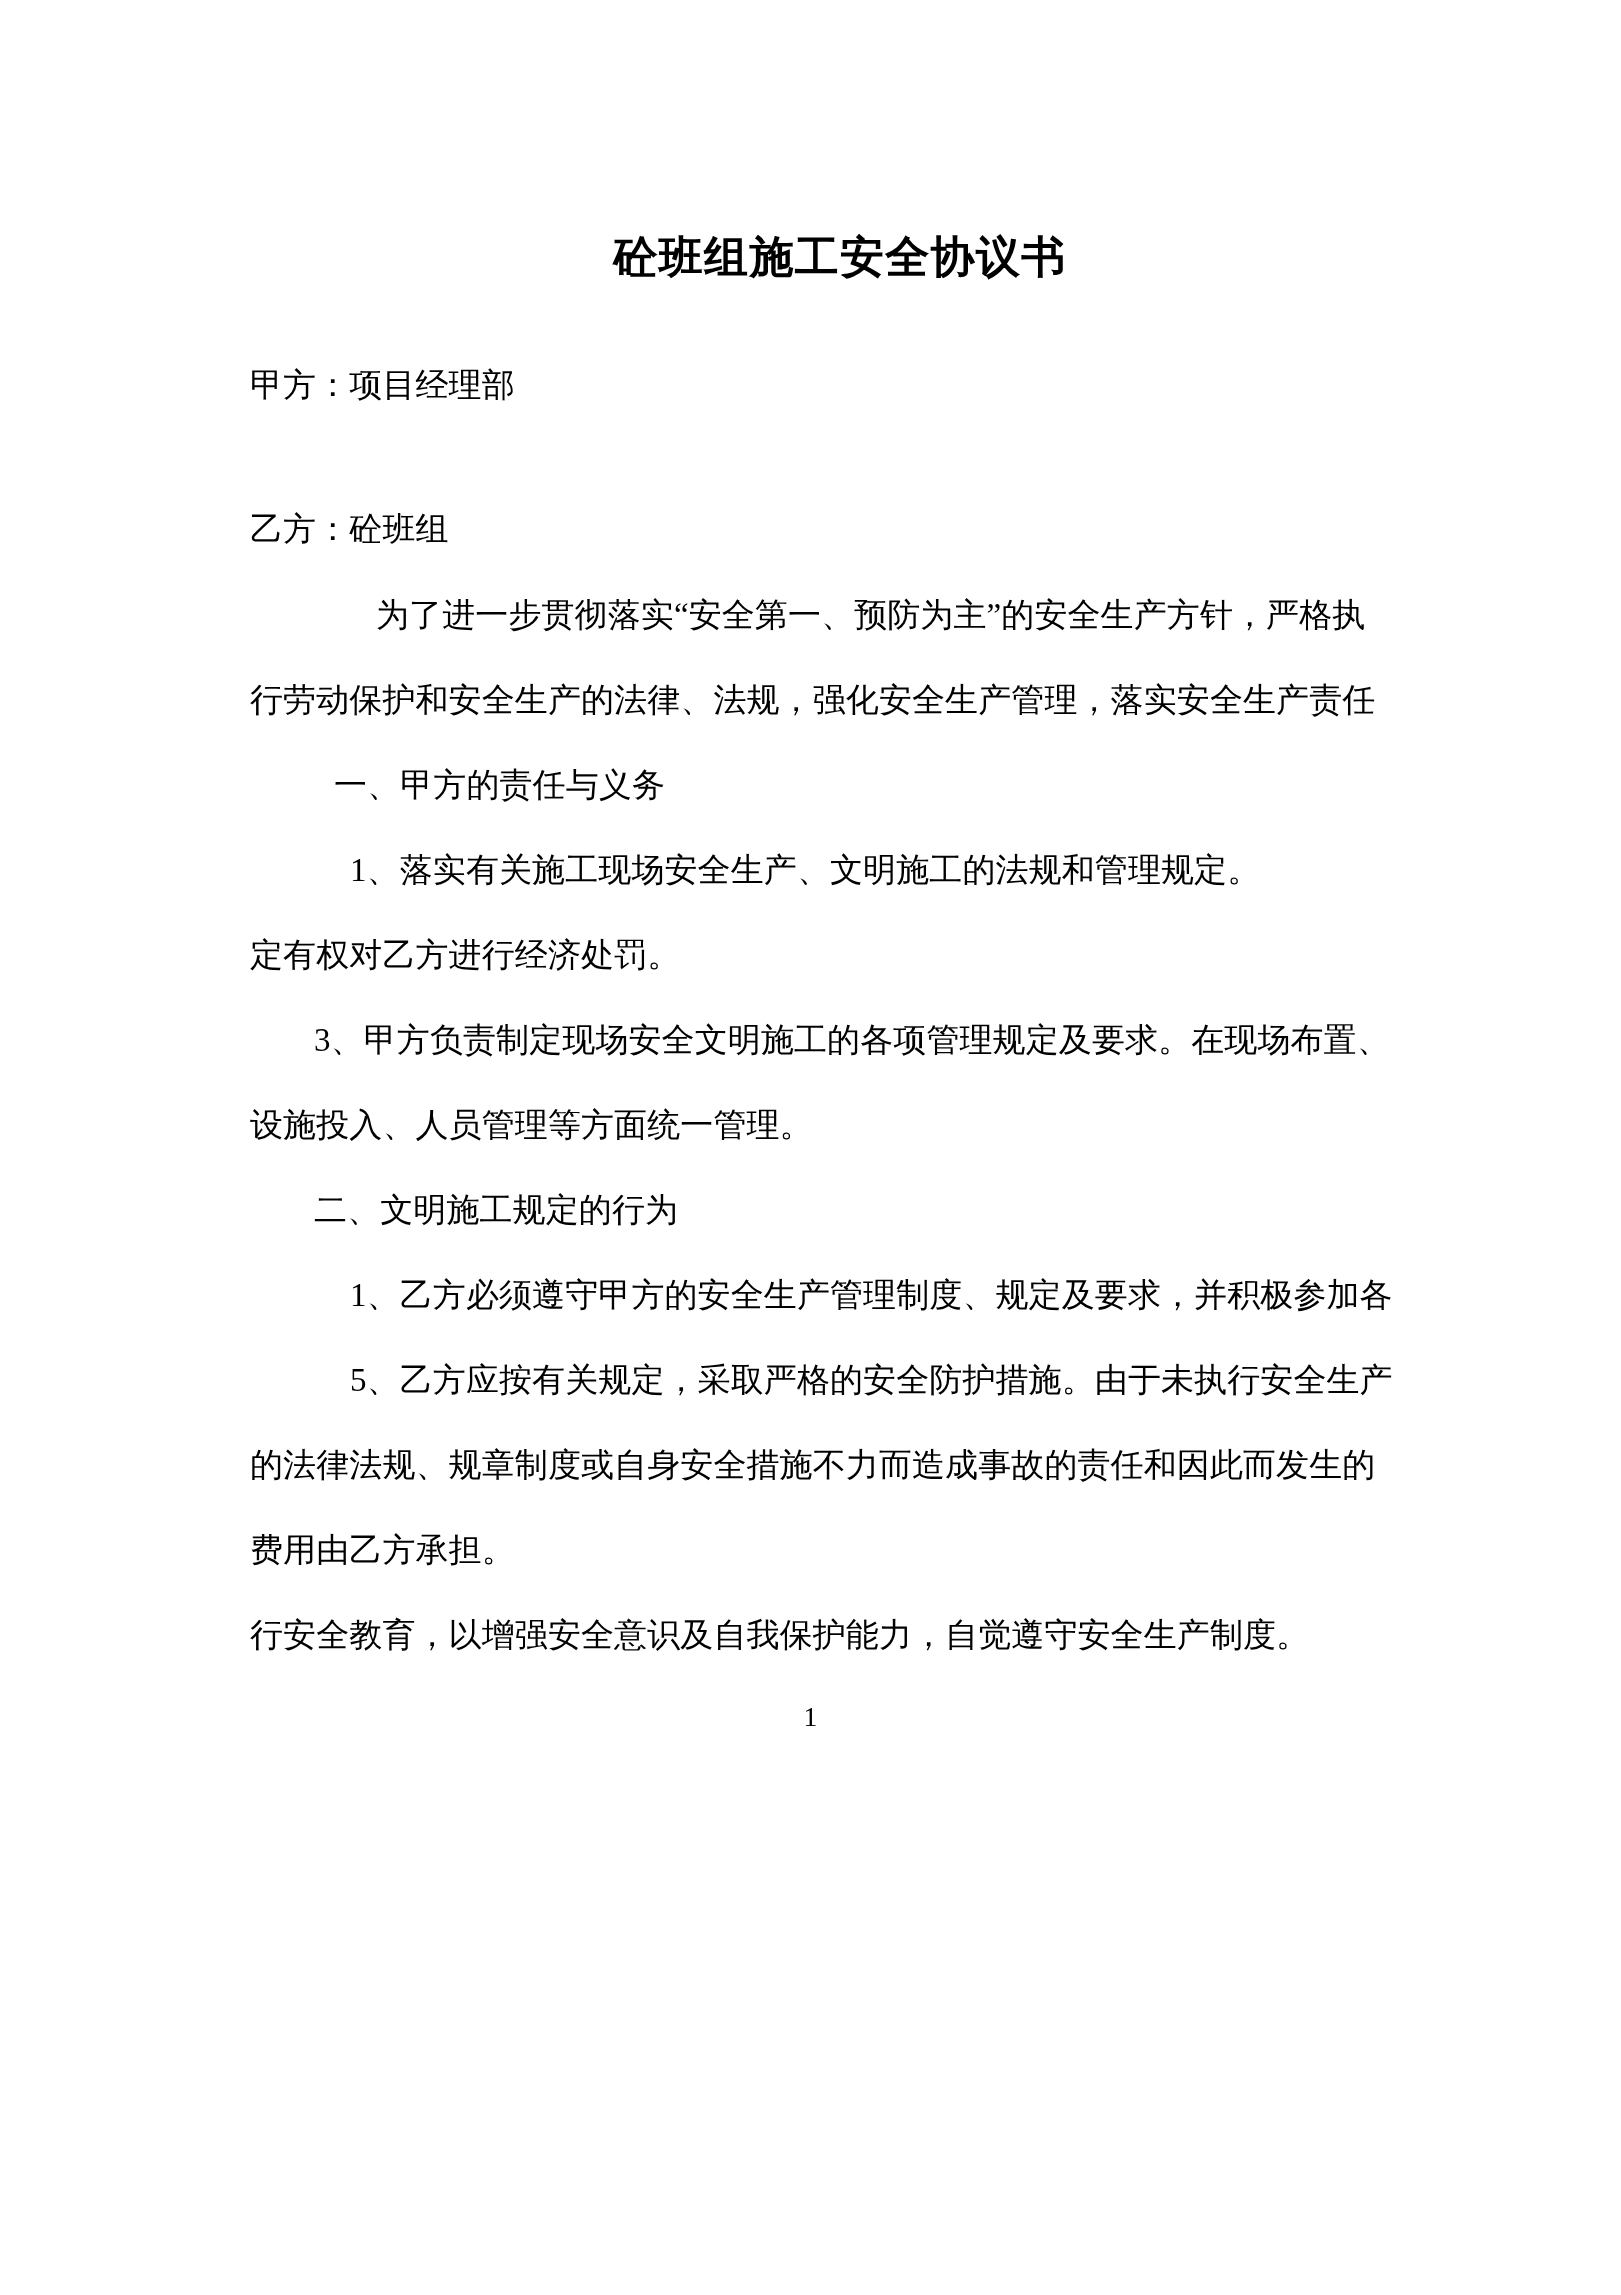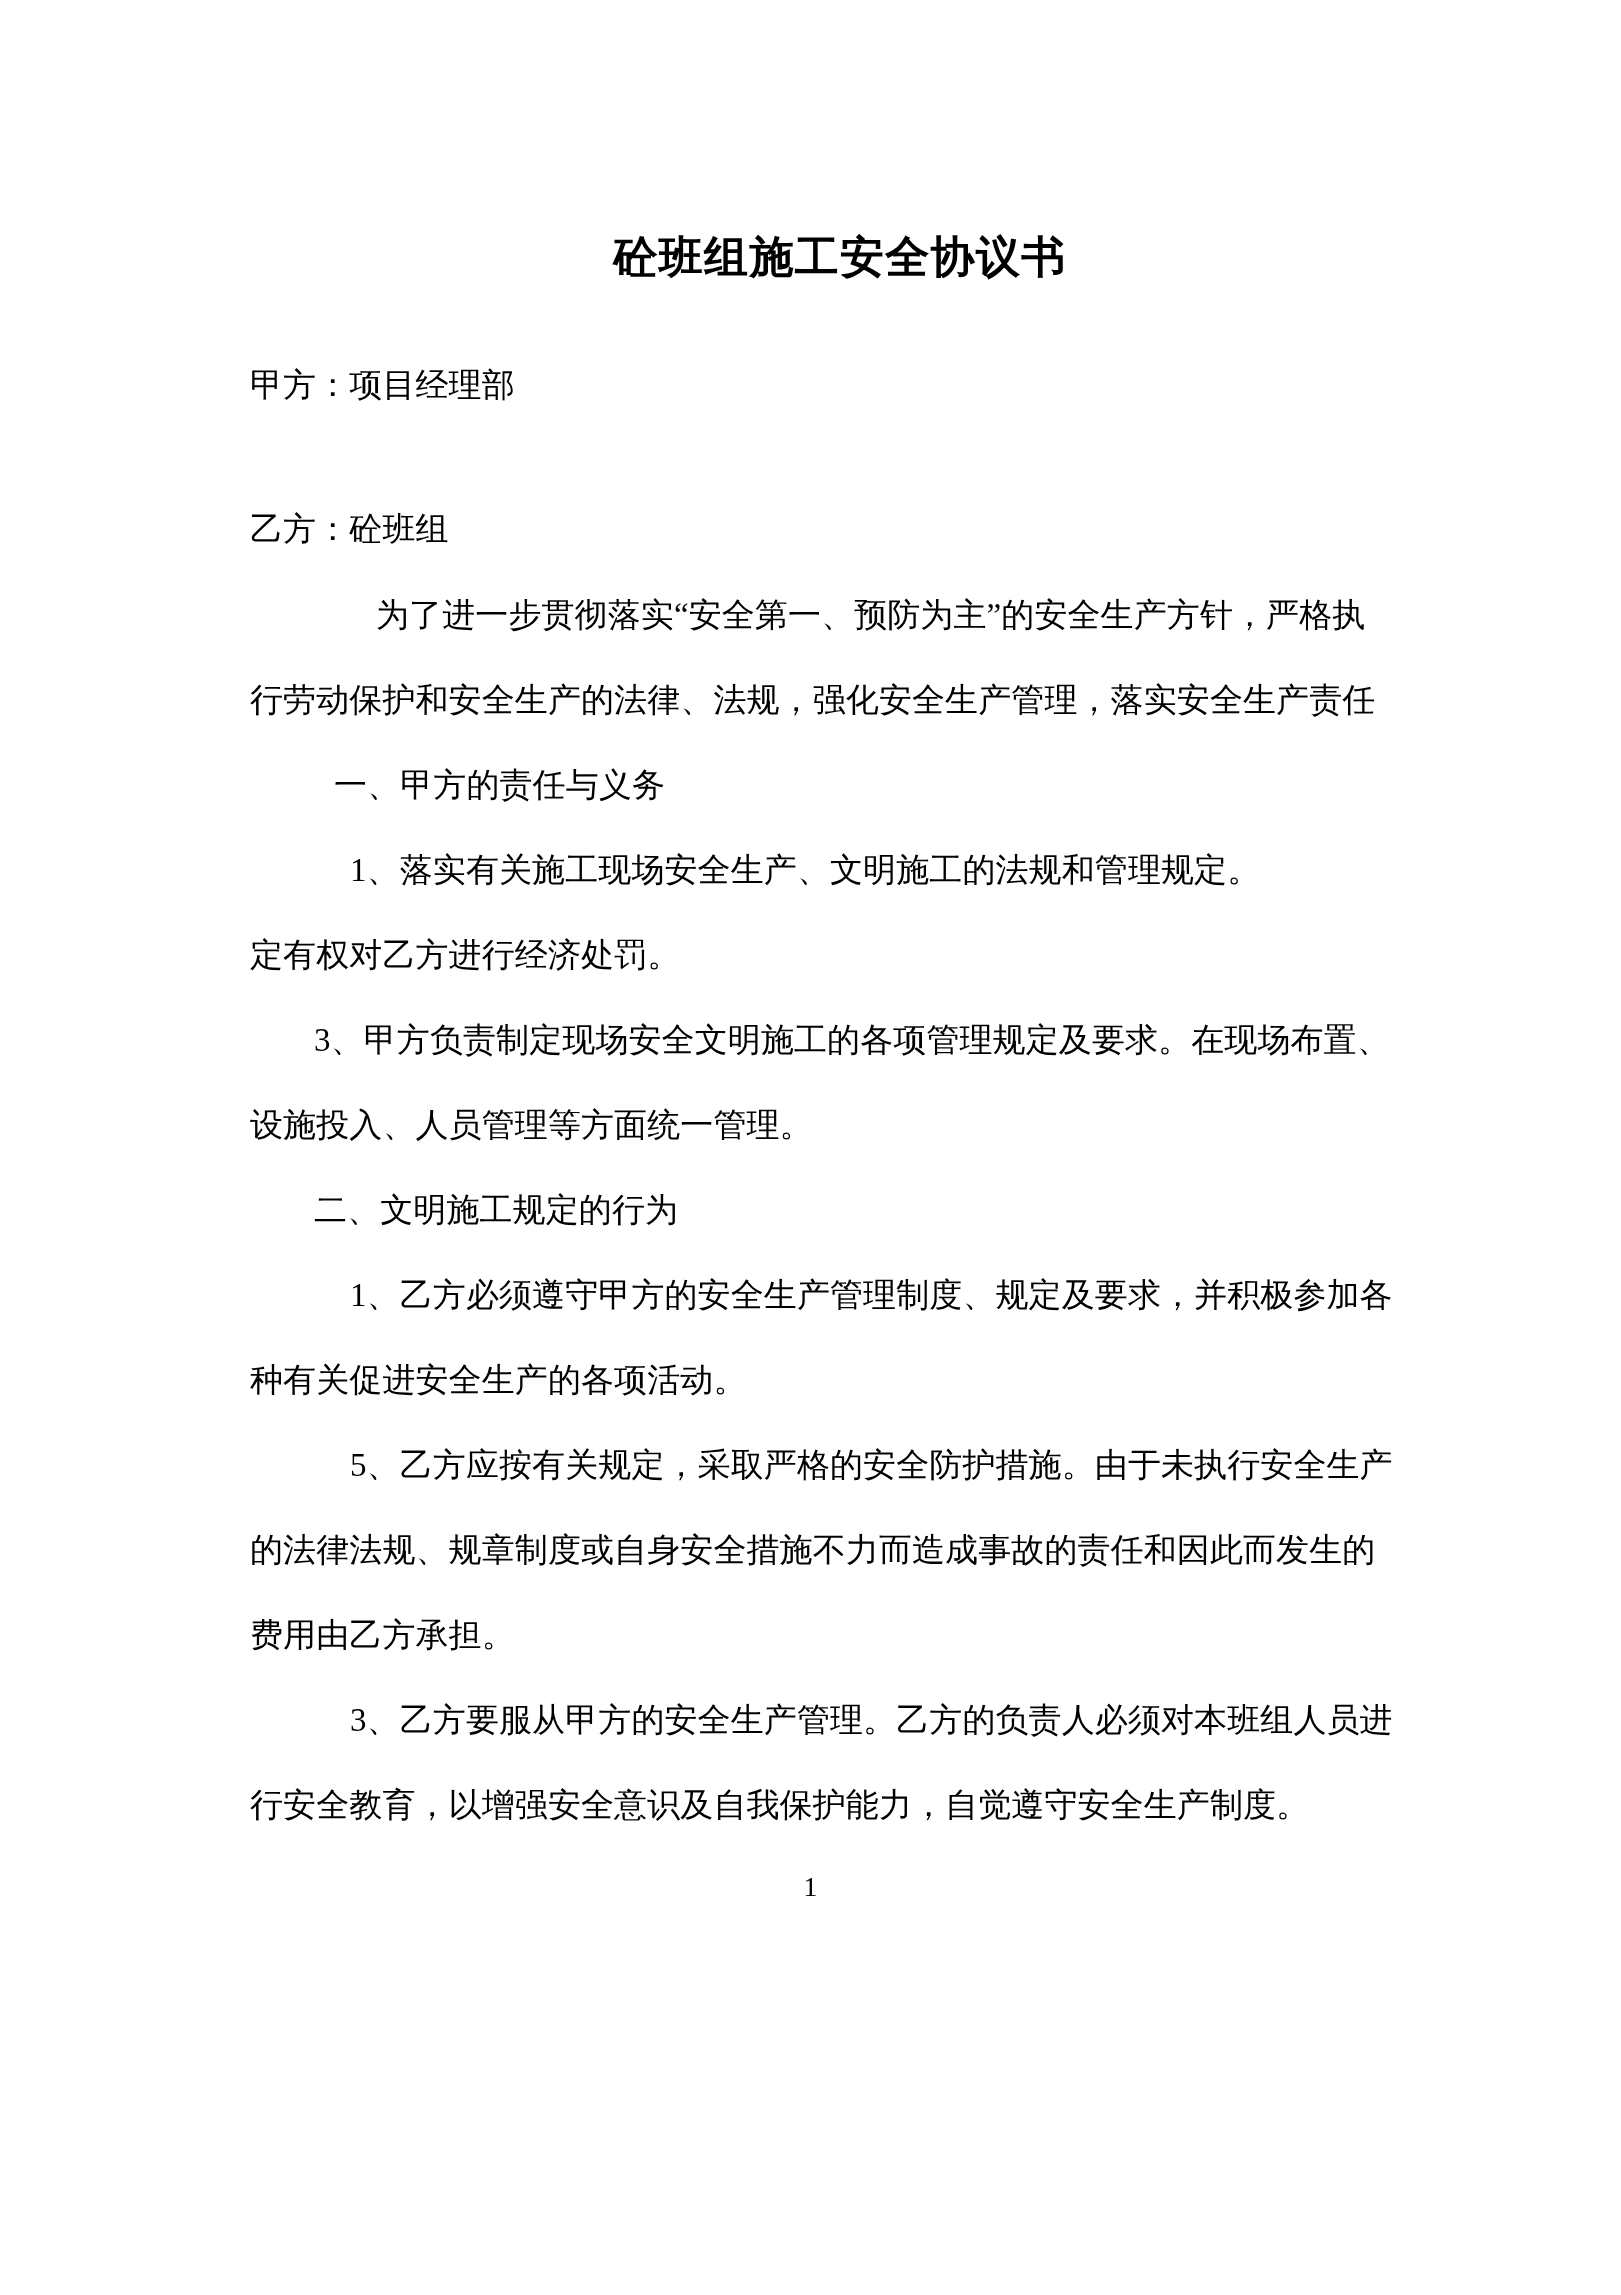--- a/index.html
+++ b/index.html
@@ -59,25 +59,23 @@
     <div>
         <div class="line" style="padding-left: 126px;">为了进一步贯彻落实“安全第一、预防为主”的安全生产方针，严格执</div>
         <div class="line" style="padding-left: 0px;">行劳动保护和安全生产的法律、法规，强化安全生产管理，落实安全生产责任</div>
         <div class="line" style="padding-left: 84px;">一、甲方的责任与义务</div>
         <div class="line" style="padding-left: 100px;">1、落实有关施工现场安全生产、文明施工的法规和管理规定。</div>
         <div class="line" style="padding-left: 0px;">定有权对乙方进行经济处罚。</div>
         <div class="line" style="padding-left: 64px;">3、甲方负责制定现场安全文明施工的各项管理规定及要求。在现场布置、</div>
         <div class="line" style="padding-left: 0px;">设施投入、人员管理等方面统一管理。</div>
         <div class="line" style="padding-left: 64px;">二、文明施工规定的行为</div>
         <div class="line" style="padding-left: 100px;">1、乙方必须遵守甲方的安全生产管理制度、规定及要求，并积极参加各</div>
-        <div class="line" style="padding-left: 0px;">种有关促进安全生产的各项活动。</div>
         <div class="line" style="padding-left: 100px;">5、乙方应按有关规定，采取严格的安全防护措施。由于未执行安全生产</div>
         <div class="line" style="padding-left: 0px;">的法律法规、规章制度或自身安全措施不力而造成事故的责任和因此而发生的</div>
         <div class="line" style="padding-left: 0px;">费用由乙方承担。</div>
-        <div class="line" style="padding-left: 100px;">3、乙方要服从甲方的安全生产管理。乙方的负责人必须对本班组人员进</div>
         <div class="line" style="padding-left: 0px;">行安全教育，以增强安全意识及自我保护能力，自觉遵守安全生产制度。</div>
       </div>
 
     <div class="page-num">1</div>
 
   </div>
 </div>
 
 
 </body></html>

